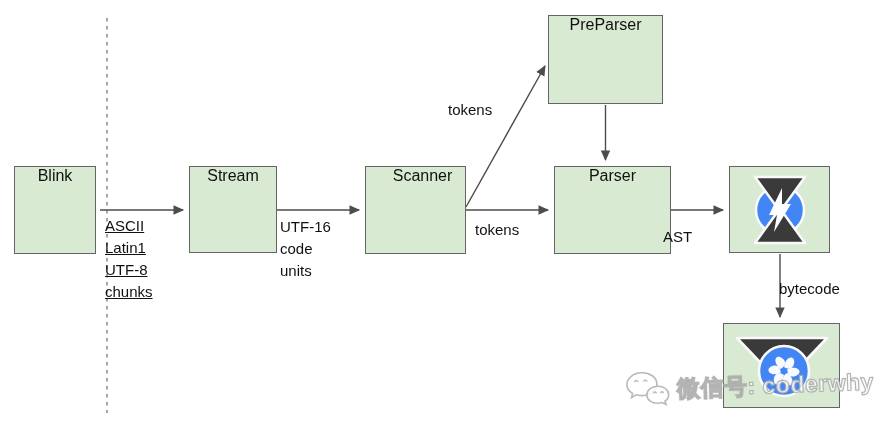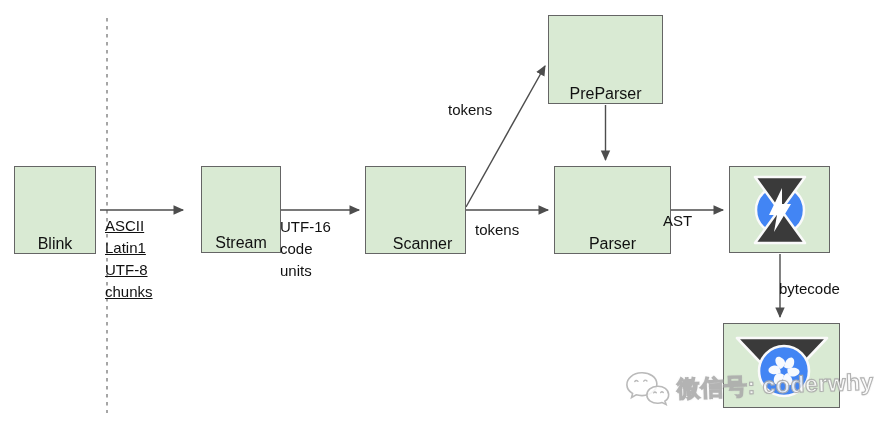--- a/index.html
+++ b/index.html
@@ -10,21 +10,21 @@
     position: relative;
     overflow: hidden;
     color: #0d0d0d;
   }
   #canvas { position: absolute; inset: 0; width: 874px; height: 429px; }
   .node {
     position: absolute;
     background: #d9ead3;
     border: 1.6px solid #656565;
     display: flex;
-    align-items: flex-end;
+    align-items: flex-start;
     justify-content: center;
     box-sizing: border-box;
     font-size: 16px;
     color: #111;
   }
   .edge-label {
     position: absolute;
     font-size: 15px;
     line-height: 22px;
     text-align: left;
@@ -68,21 +68,21 @@
     <line x1="466" y1="207" x2="545" y2="66" stroke="#4d4d4d" stroke-width="1.4" marker-end="url(#arrow)"></line>
     <line x1="605.5" y1="105" x2="605.5" y2="160" stroke="#4d4d4d" stroke-width="1.4" marker-end="url(#arrow)"></line>
     <line x1="655" y1="210" x2="723" y2="210" stroke="#4d4d4d" stroke-width="1.4" marker-end="url(#arrow)"></line>
     <line x1="780" y1="254" x2="780" y2="317" stroke="#4d4d4d" stroke-width="1.4" marker-end="url(#arrow)"></line>
   </svg>
 
   <div class="node" style="left:14px; top:166px; width:82px; height:88px;">
     <span>Blink</span>
   </div>
 
-  <div class="node" style="left:189px; top:166px; width:80px; height:87px;margin-left:12px;">
+  <div class="node" style="left:189px; top:166px; width:88px; height:87px;">
     <span>Stream</span>
   </div>
 
   <div class="node" style="left:365px; top:166px; width:101px; height:88px;padding-left:14px;">
     <span>Scanner</span>
   </div>
 
   <div class="node" style="left:548px; top:15px; width:115px; height:89px;">
     <span>PreParser</span>
   </div>
@@ -121,21 +121,21 @@
 chunks</div>
 
   <div class="edge-label" style="left:280px; top:216px; width:80px;">UTF-16
 code
 units</div>
 
   <div class="edge-label" style="left:448px; top:99px; width:70px;">tokens</div>
 
   <div class="edge-label" style="left:475px; top:219px; width:70px;">tokens</div>
 
-  <div class="edge-label" style="left:663px; top:210px; width:60px;">AST</div>
+  <div class="edge-label" style="left:663px; top:226px; width:60px;">AST</div>
 
   <div class="edge-label" style="left:779px; top:278px; width:100px;">bytecode</div>
 
   <div id="watermark">
     <svg width="46" height="40" viewBox="0 0 46 40">
       <g fill="rgba(255,255,255,0.85)" stroke="#b3b3b3" stroke-width="1.6">
         <path d="M18,3 C9.5,3 3,8.2 3,14.6 C3,18.3 5.1,21.4 8.4,23.4 L7.2,27.4 L11.9,24.9 C13.7,25.5 15.8,25.9 18,25.9 C26.5,25.9 33,20.9 33,14.6 C33,8.2 26.5,3 18,3 Z"></path>
         <path d="M33.5,17 C27.4,17 22.6,20.8 22.6,25.6 C22.6,30.3 27.4,34.1 33.5,34.1 C34.9,34.1 36.3,33.9 37.5,33.5 L41.5,35.6 L40.4,32.2 C42.9,30.7 44.4,28.3 44.4,25.6 C44.4,20.8 39.5,17 33.5,17 Z"></path>
       </g>
       <g fill="none" stroke="#b3b3b3" stroke-width="1.4" stroke-linecap="round">

